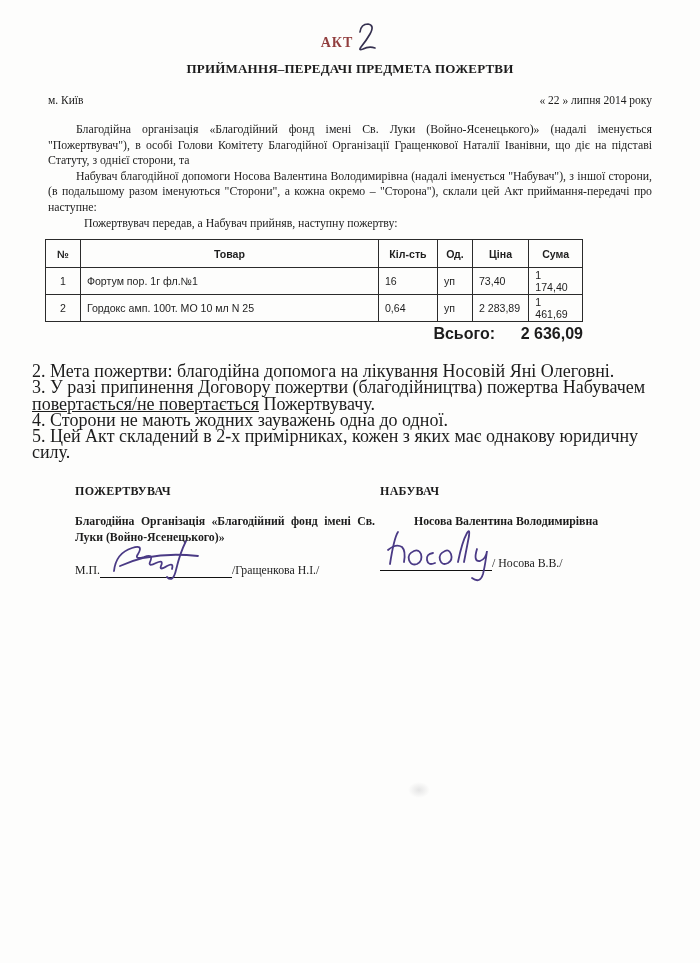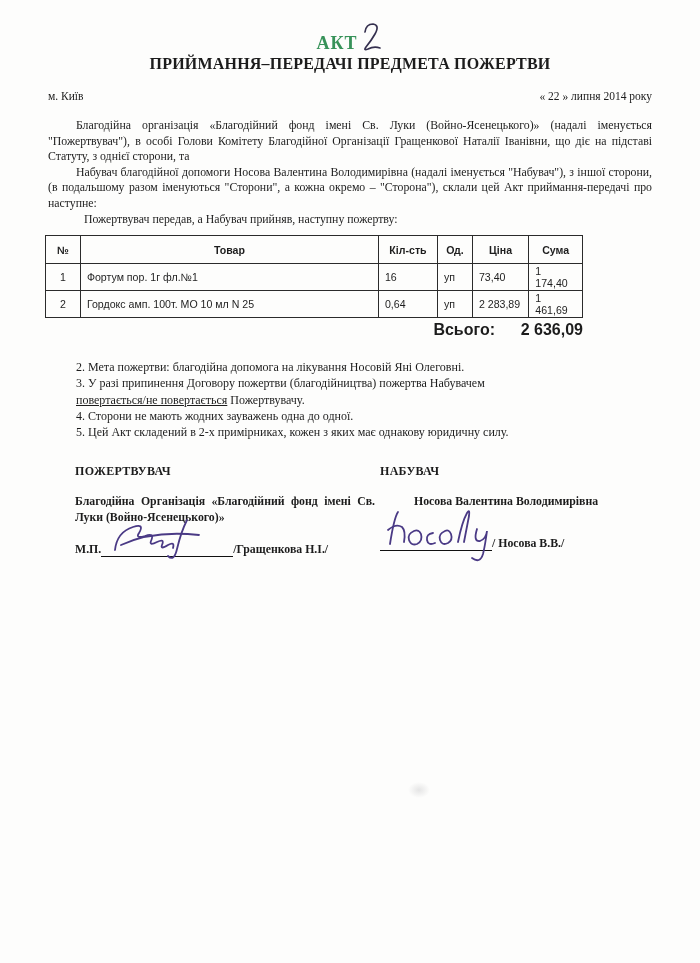--- a/index.html
+++ b/index.html
@@ -14,33 +14,33 @@
     margin:0 auto;
     background:#fdfdfc;
     color:#1c1c1c;
     overflow:hidden;
     box-sizing:border-box;
   }
   
   .title-block{ padding-top:32px; text-align:center; }
   .title-word{
     font-weight:bold;
-    font-size:18px;
+    font-size:14px;
     letter-spacing:1px;
-    color:#15803d;
+    color:#7f1d1d;
     opacity:.85;
     display:inline-block;
     vertical-align:middle;
     font-family:Liberation Serif, serif;
   }
   .title-number-svg{ vertical-align:middle; margin-left:2px; margin-top:-10px; }
   .subtitle{
     font-weight:bold;
-    font-size:16px;
-    margin-top:1px;
+    font-size:13px;
+    margin-top:7px;
     letter-spacing:.2px;
     text-align:center;
   }
   
   .dateline{
     display:flex;
     justify-content:space-between;
     margin:17px 48px 0 48px;
     font-size:11.5px;
   }
@@ -75,35 +75,35 @@
     margin:3px 0 0 45px;
     width:538px;
     display:flex;
     justify-content:flex-end;
     font-family:"Liberation Sans", sans-serif;
     font-size:16px;
     font-weight:bold;
   }
   .total-line .tl-value{ width:88px; text-align:right; }
   
-  .clauses{ margin:20px 48px 0 76px; font-size:12px; line-height:16.2px; }
+  .clauses{ margin:20px 48px 0 32px; font-size:18px; line-height:16.2px; }
   .clause{ margin:0; }
   .uline{ text-decoration:underline; }
   
   .sig-section{
     display:flex;
     margin:24px 48px 0 75px;
     font-size:11.8px;
   }
   .sig-col-left{ width:300px; }
   .sig-col-right{ margin-left:5px; width:262px; }
   .sig-role{ font-weight:bold; font-size:12px; letter-spacing:.3px; }
   .sig-name{ font-weight:bold; margin-top:15px; text-align:justify; line-height:15.6px; }
   .sig-name-right{ font-weight:bold; margin-top:15px; line-height:15.6px;margin-left:34px; }
-  .sig-line{ margin-top:17px; display:flex; align-items:flex-end; font-weight:bold; white-space:nowrap; }
+  .sig-line{ margin-top:17px; display:flex; align-items:flex-end; font-weight:normal; white-space:nowrap; }
   .sig-line-right{ margin-top:26px; }
   .sig-rule{
     position:relative;
     display:inline-block;
     border-bottom:1px solid #111;
     height:14px;
   }
   .rule-donor{ width:132px; }
   .rule-recipient{ width:112px; }
   .sig-ink{ position:absolute; left:8px; bottom:-6px; }

